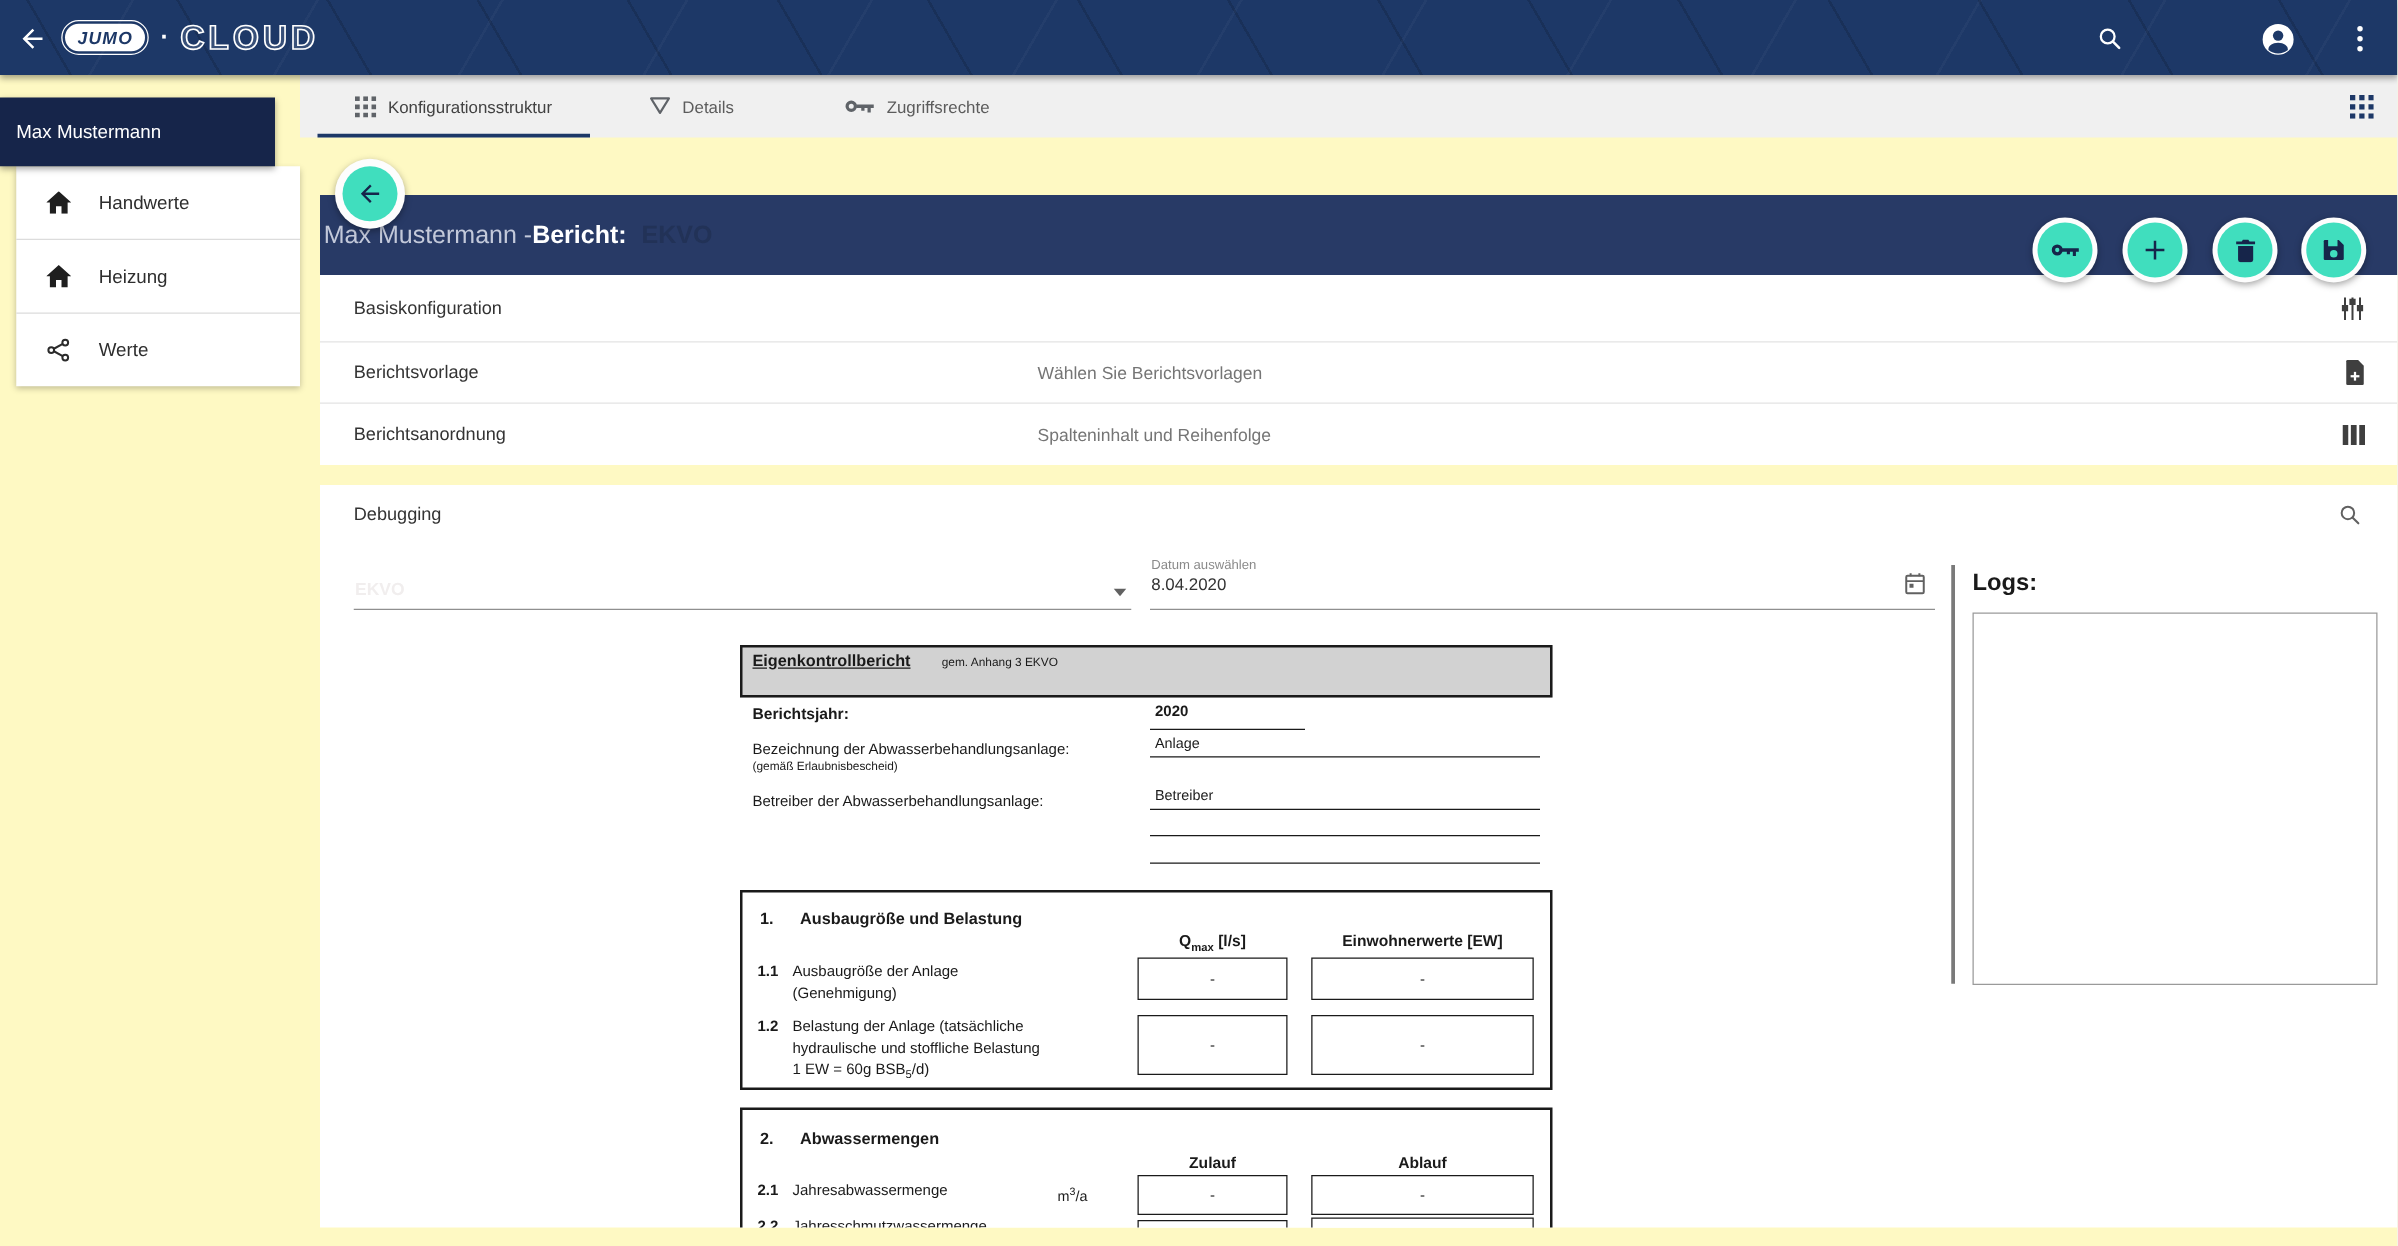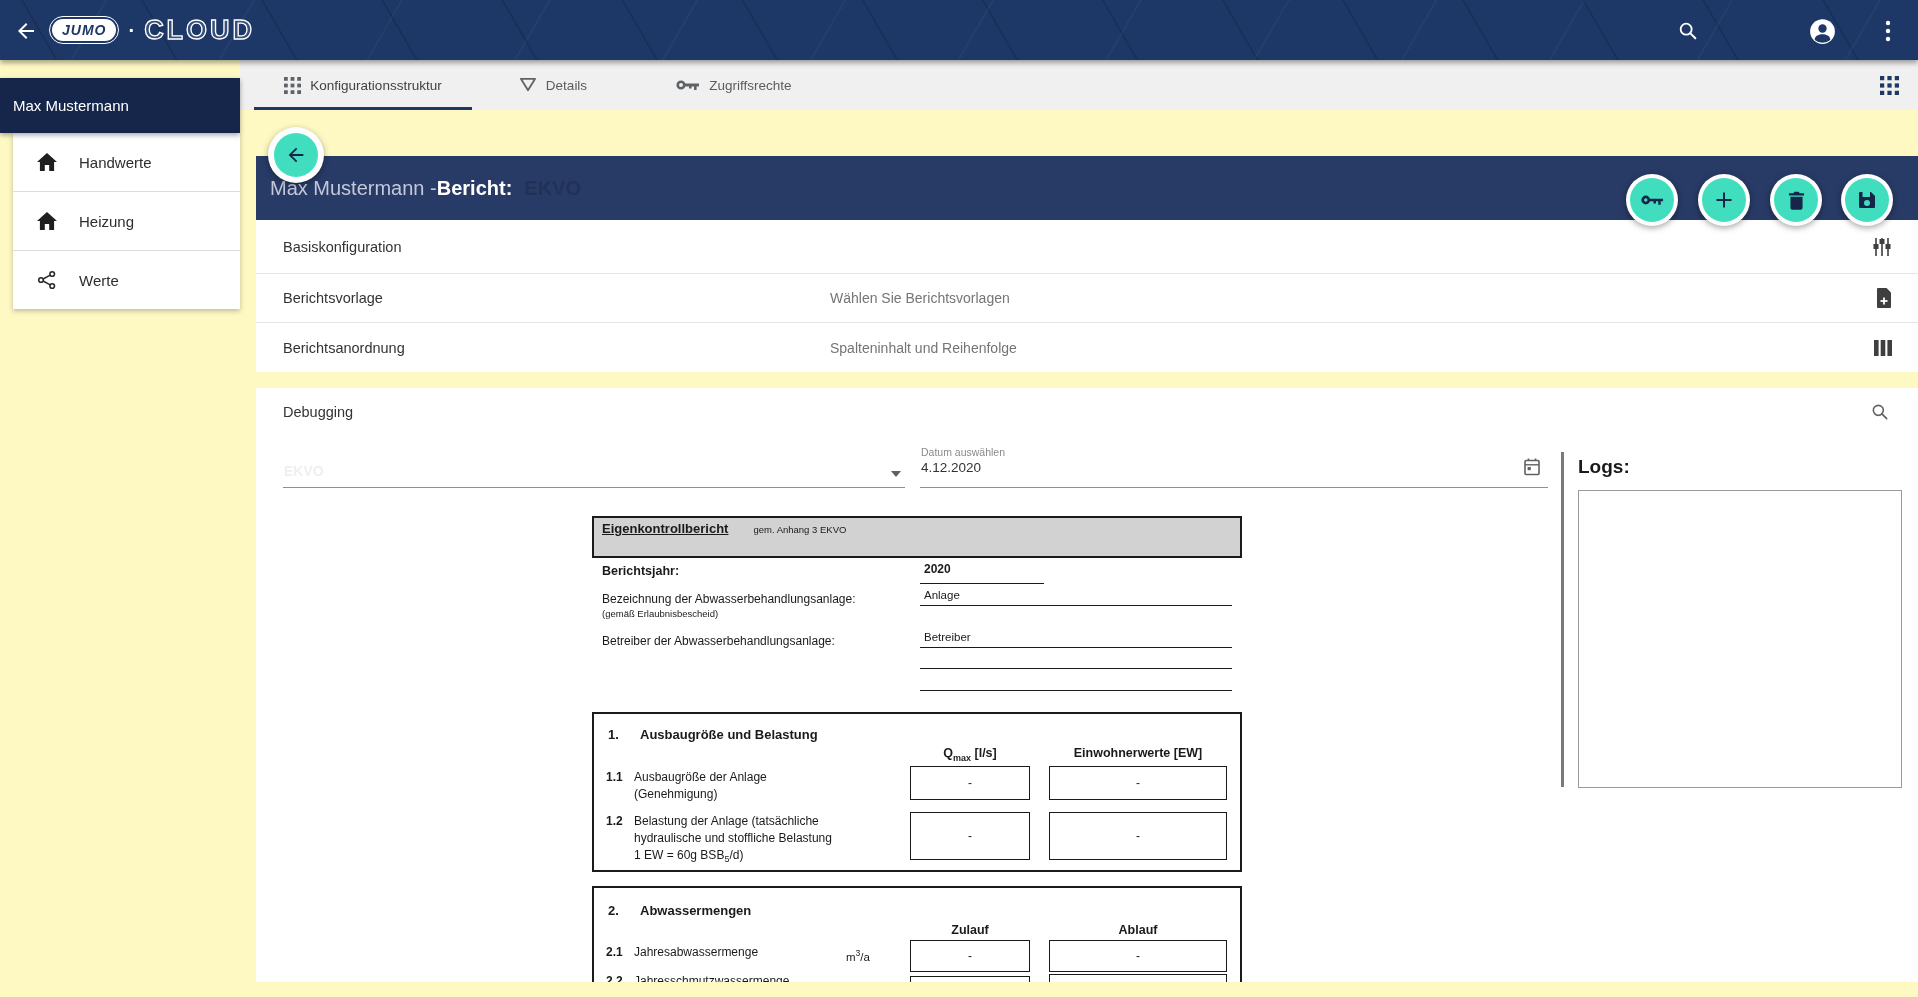--- a/index.html
+++ b/index.html
@@ -25,32 +25,32 @@
   
   .tab-bar{position:absolute;left:240px;top:60px;width:1678px;height:50px;background:#f0f0f0;}
   .tab{position:absolute;top:0;height:50px;display:flex;align-items:center;justify-content:center;gap:9px;
     color:#5c5c5c;font-size:13.5px;cursor:pointer;}
   .tab.active{color:#424242;}
   .tab.active::after{content:"";position:absolute;left:0;bottom:0;width:100%;height:3px;background:#1d3867;}
   .tab-1{left:14px;width:218px;} .tab-2{left:252px;width:122px;} .tab-3{left:410px;width:168px;}
   .apps-btn{position:absolute;right:18px;top:16px;width:20px;height:20px;cursor:pointer;}
 
   
-  .side-header{position:absolute;left:0;top:78px;width:240px;height:55px;background:#16254a;color:#fff;
+  .side-header{position:absolute;left:0;top:78px;width:220px;height:55px;background:#16254a;color:#fff;
     font-size:15px;display:flex;align-items:center;padding-left:13px;box-sizing:border-box;
     box-shadow:0 2px 5px rgba(0,0,0,.35);z-index:5;}
   .side-card{position:absolute;left:13px;top:133px;width:227px;background:#fff;
     box-shadow:0 2px 5px rgba(0,0,0,.25);}
   .side-item{height:58px;display:flex;align-items:center;gap:22px;padding-left:24px;
     border-bottom:1px solid #dcdcdc;font-size:15px;color:#2e2e2e;cursor:pointer;}
   .side-item:last-child{border-bottom:none;}
 
   
   .band{position:absolute;left:256px;top:156px;width:1662px;height:64px;background:#283a66;
-    display:flex;align-items:center;padding-left:14px;box-sizing:border-box;}
+    display:flex;align-items:center;padding-left:3px;box-sizing:border-box;}
   .band-prefix{color:#c3c9da;font-size:20px;}
   .band-title{color:#fff;font-size:20px;font-weight:bold;white-space:pre;}
   .band-ghost{color:#223257;font-size:20px;font-weight:bold;margin-left:12px;}
 
   .fab{position:absolute;border-radius:50%;background:#fdfdfd;box-shadow:0 2px 6px rgba(0,0,0,.35);
     display:flex;align-items:center;justify-content:center;cursor:pointer;z-index:20;}
   .fab-inner{background:#40debe;border-radius:50%;display:flex;align-items:center;justify-content:center;}
   .fab-back{left:268px;top:127px;width:56px;height:56px;}
   .fab-back .fab-inner{width:44px;height:44px;}
   .fab-sm{width:52px;height:52px;top:174px;}
@@ -355,21 +355,21 @@
       </span>
     </div>
 
     <div class="sel-field">
       <span class="sel-ghost">EKVO</span>
       <span class="sel-caret"></span>
     </div>
 
     <div class="date-field">
       <span class="date-label">Datum auswählen</span>
-      <span class="date-value">4.12.2020</span>
+      <span class="date-value">8.04.2020</span>
       <span class="date-cal">
         <svg width="16" height="18" viewBox="0 0 16 18">
             <line x1="4.5" y1="0.5" x2="4.5" y2="3" stroke="#616161" stroke-width="1.6"></line>
             <line x1="11.5" y1="0.5" x2="11.5" y2="3" stroke="#616161" stroke-width="1.6"></line>
             <rect x="1" y="2.5" width="14" height="14" rx="1" fill="none" stroke="#616161" stroke-width="1.6"></rect>
             <line x1="1" y1="6.8" x2="15" y2="6.8" stroke="#616161" stroke-width="1.4"></line>
             <rect x="3.6" y="9" width="3.2" height="3.2" fill="#616161"></rect>
           </svg>
       </span>
     </div>

